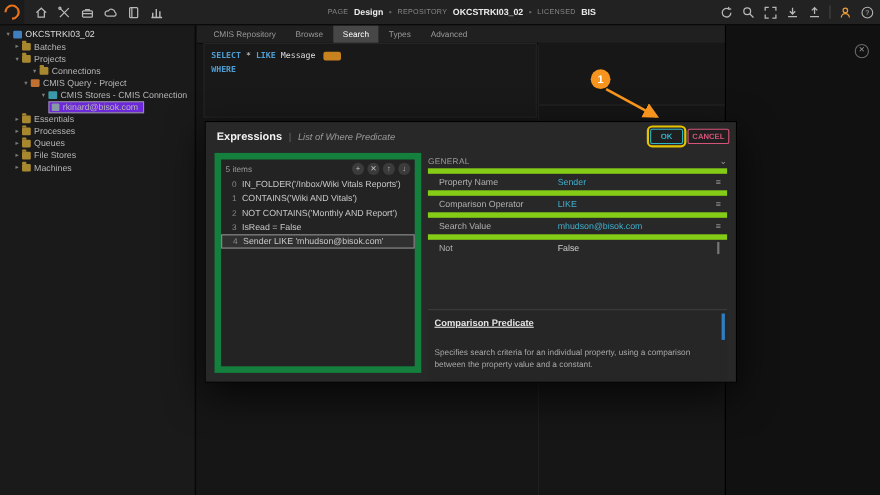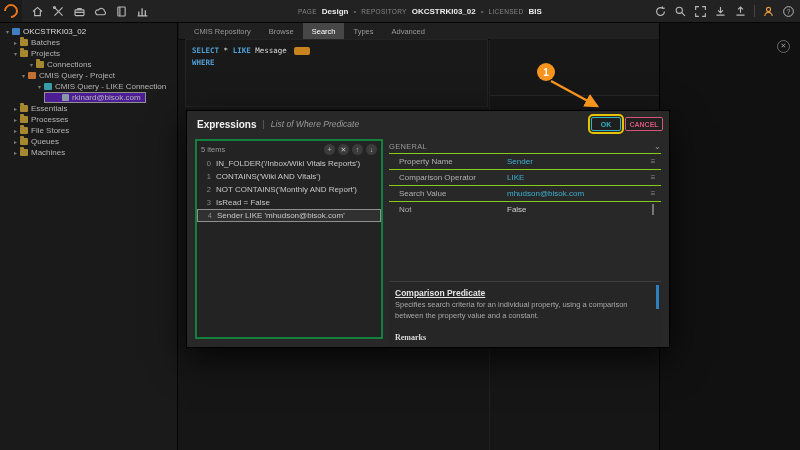--- a/index.html
+++ b/index.html
@@ -28,21 +28,21 @@
   .ind0{padding-left:4px}.ind1{padding-left:12px}.ind2{padding-left:20px}
   .ind3{padding-left:28px}.ind4{padding-left:36px}.ind5{padding-left:44px}
   .tree-arrow{width:7px;font-size:6px;color:#7a7a7a;text-align:center;flex:none;}
   .tree-icon{width:8px;height:7px;margin:0 3px 0 1px;flex:none;border-radius:1px;position:relative;}
   .icon-folder{background:#a8882f;}
   .icon-folder::before{content:'';position:absolute;top:-2px;left:0;width:4px;height:2px;background:#a8882f;border-radius:1px 1px 0 0;}
   .icon-root{background:#3f7fbf;}
   .icon-project{background:#c07030;}
   .icon-conn{background:#3a9aa8;}
   .icon-leaf{background:#8899a6;width:7px;height:7px;}
-  .tree-sel{display:flex;align-items:center;border:1px solid #8f8f8f;background:#4c1d95;padding:0 4px 0 16px;height:11px;box-sizing:border-box;text-align:right;}
+  .tree-sel{display:flex;align-items:center;border:1px solid #8f8f8f;background:#6d28d9;padding:0 4px 0 1px;height:11px;box-sizing:border-box;text-align:right;}
   .tree-row.root-row{color:#dcdcdc;}
 
   
   .main-bg{position:absolute;left:179px;top:22px;right:0;bottom:0;background:#161616;}
   .right-sliver{position:absolute;left:659px;top:22px;right:0;bottom:0;background:#111;border-left:1px solid #000;}
   .vdiv{position:absolute;left:489px;top:38px;bottom:0;width:1px;background:#1f1f1f;}
   .tabs-bg{position:absolute;left:179px;top:22px;width:480px;height:17px;background:#202020;border-bottom:1px solid #0a0a0a;}
   .tabs{position:absolute;left:185px;top:23px;height:16px;display:flex;}
   .tab{padding:0 9px;font-size:7.5px;color:#999;display:flex;align-items:center;}
   .tab.active{background:#474747;color:#fff;}
@@ -65,47 +65,47 @@
   .dlg-title{font-size:10px;font-weight:bold;color:#f2f2f2;}
   .dlg-sep{color:#666;margin:0 6px;font-size:9px;}
   .dlg-sub{font-style:italic;font-size:8.5px;color:#9a9a9a;}
   .dlg-buttons{position:absolute;right:6px;top:6px;display:flex;gap:4px;}
   .btn{height:14px;display:flex;align-items:center;justify-content:center;font-size:7px;
        font-weight:bold;border-radius:2px;background:#1f1f1f;box-sizing:border-box;}
   .btn-ok{width:30px;border:1px solid #2fb3c7;color:#2fb3c7;outline:2px solid #e6c300;outline-offset:1px;}
   .btn-cancel{width:38px;border:1px solid #d4547a;color:#d4547a;}
 
   
-  .dlg-list{position:absolute;left:8px;top:28px;width:188px;bottom:8px;background:#232323;border:2px solid #15803d;box-sizing:border-box;}
+  .dlg-list{position:absolute;left:8px;top:28px;width:188px;bottom:8px;background:#232323;border:6px solid #15803d;box-sizing:border-box;}
   .list-head{height:16px;display:flex;align-items:center;padding:0 4px;}
   .list-count{font-size:7.5px;color:#999;flex:1;}
   .list-toolbar{display:flex;gap:3px;}
   .tbtn{width:11px;height:11px;border-radius:50%;background:#3b3b3b;color:#c5c5c5;
         font-size:7px;line-height:11px;text-align:center;}
   .lrow{display:flex;height:13px;align-items:center;font-size:8px;color:#c9c9c9;padding:0 2px;box-sizing:border-box;}
   .row-idx{width:12px;text-align:right;color:#8a8a8a;margin-right:5px;flex:none;font-size:7.5px;}
   .row-text{white-space:nowrap;overflow:hidden;}
   .lrow.selected{border:1px solid #8f8f8f;background:#303030;}
 
   
   .dlg-props{position:absolute;left:202px;top:28px;right:8px;height:140px;}
   .props-head{height:14px;display:flex;align-items:center;font-size:7.5px;color:#9a9a9a;letter-spacing:.3px;gap:36px;}
   .props-chev{margin-left:auto;color:#9a9a9a;font-size:8px;}
-  .prow{display:flex;align-items:center;height:15px;border-top:1px solid #84cc16;font-size:8px;}
+  .prow{display:flex;align-items:center;height:15px;border-top:5px solid #84cc16;font-size:8px;}
   .plabel{width:108px;color:#b0b0b0;padding-left:10px;flex:none;}
   .pvalue{flex:1;}
   .pvalue.teal{color:#3fb0cf;}
   .pvalue.plainv{color:#cfcfcf;}
   .picon{width:16px;color:#8a8a8a;font-size:8px;text-align:center;flex:none;}
   .checkbox{width:8px;height:8px;border:1px solid #777;background:#2c2c2c;margin:0 auto;}
 
   
   .dlg-help{position:absolute;left:202px;top:170px;right:8px;bottom:1px;border-top:1px solid #3d3d3d;
             background:#262626;overflow:hidden;padding:6px 12px 0 6px;box-sizing:border-box;}
-  .help-title{font-size:8.5px;font-weight:bold;color:#e4e4e4;text-decoration:underline;margin-bottom:2px;}
+  .help-title{font-size:8.5px;font-weight:bold;color:#e4e4e4;text-decoration:underline;margin-bottom:18px;}
   .help-body{font-size:7.5px;color:#a8a8a8;line-height:1.45;}
   .help-remarks{font-size:8px;font-weight:bold;color:#d8d8d8;margin-top:11px;font-family:Liberation Serif, serif;}
   .help-partial{font-size:7.5px;color:#a8a8a8;margin-top:4px;}
   .help-scroll{position:absolute;right:10px;top:174px;width:3px;height:24px;background:#2e7fc1;}
 
   
   .anno{position:absolute;left:0;top:0;z-index:20;pointer-events:none;}
 </style>
 </head>
 <body>
@@ -229,47 +229,47 @@
       <span>Connections</span>
     </div>
     <div class="tree-row ind2">
       <span class="tree-arrow">▾</span>
       <span class="tree-icon icon-project"></span>
       <span>CMIS Query - Project</span>
     </div>
     <div class="tree-row ind4">
       <span class="tree-arrow">▾</span>
       <span class="tree-icon icon-conn"></span>
-      <span>CMIS Query - LIKE Connection</span>
+      <span>CMIS Stores - CMIS Connection</span>
     </div>
     <div class="tree-row ind5">
       <span class="tree-sel">
         <span class="tree-icon icon-leaf"></span>
         <span>rkinard@bisok.com</span>
       </span>
     </div>
     <div class="tree-row ind1">
       <span class="tree-arrow">▸</span>
       <span class="tree-icon icon-folder"></span>
       <span>Essentials</span>
     </div>
     <div class="tree-row ind1">
       <span class="tree-arrow">▸</span>
       <span class="tree-icon icon-folder"></span>
       <span>Processes</span>
     </div>
     <div class="tree-row ind1">
       <span class="tree-arrow">▸</span>
       <span class="tree-icon icon-folder"></span>
+      <span>Queues</span>
+    </div>
+    <div class="tree-row ind1">
+      <span class="tree-arrow">▸</span>
+      <span class="tree-icon icon-folder"></span>
       <span>File Stores</span>
-    </div>
-    <div class="tree-row ind1">
-      <span class="tree-arrow">▸</span>
-      <span class="tree-icon icon-folder"></span>
-      <span>Queues</span>
     </div>
     <div class="tree-row ind1">
       <span class="tree-arrow">▸</span>
       <span class="tree-icon icon-folder"></span>
       <span>Machines</span>
     </div>
   </div>
 
   <div class="main-bg"></div>
   <div class="right-sliver"></div>

